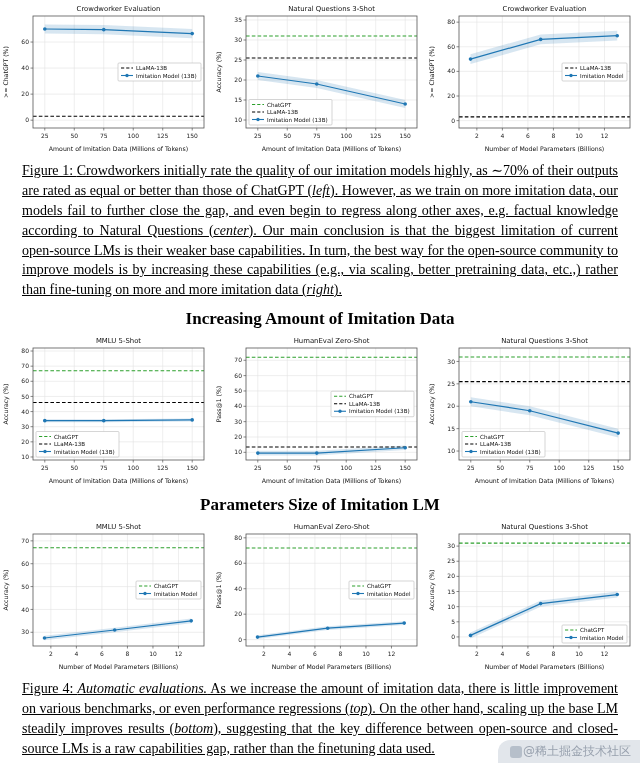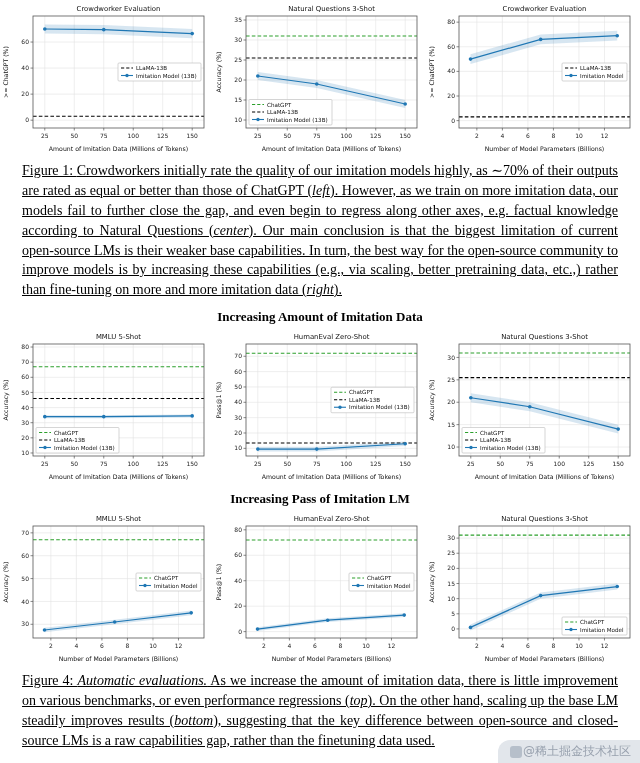--- a/index.html
+++ b/index.html
@@ -15,21 +15,21 @@
     gap: 3px; padding-top: 2px;
   }
   .chart-cell { width: 210px; height: 152px; }
   svg text { font-family: "DejaVu Sans", sans-serif; }
   .caption {
     font-size: 14px; line-height: 1.42; text-align: justify;
     margin: 7px 22px 2px 22px;
     text-decoration: underline;
   }
   .section-title {
-    font-size: 13px; font-weight: bold; text-align: center;
+    font-size: 17px; font-weight: bold; text-align: center;
     margin: 9px 0 3px 0;
   }
   .watermark {
     position: absolute; right: 0; bottom: 0;
     display: flex; align-items: center; gap: 1px;
     background: #e2e6eb; color: #98a1ae;
     font-family: "DejaVu Sans", sans-serif; font-size: 12px;
     padding: 3px 9px 3px 12px; border-top-left-radius: 12px;
   }
   .wm-icon {
@@ -378,21 +378,21 @@
           <line x1="39" y1="102.5" x2="51" y2="102.5" stroke="#2ca02c" stroke-width="1.1" stroke-dasharray="3.2,2"></line>
           <text x="54" y="104.5" font-size="5.6" fill="#111">ChatGPT</text>
           <line x1="39" y1="110" x2="51" y2="110" stroke="#000000" stroke-width="1.1" stroke-dasharray="3.2,2"></line>
           <text x="54" y="112" font-size="5.6" fill="#111">LLaMA-13B</text>
           <line x1="39" y1="117.5" x2="51" y2="117.5" stroke="#1f77b4" stroke-width="1.1"></line>
           <circle cx="45" cy="117.5" r="1.7" fill="#1f77b4"></circle>
           <text x="54" y="119.5" font-size="5.6" fill="#111">Imitation Model (13B)</text>
         </svg></div>
     </div>
 
-  <h2 class="section-title">Increasing Pass of Imitation LM</h2>
+  <h2 class="section-title">Parameters Size of Imitation LM</h2>
 
   <div class="chart-row" id="row3">
       <div class="chart-cell"><svg viewBox="0 0 210 152" width="210" height="152">
           <line x1="50.86567164179104" y1="14" x2="50.86567164179104" y2="126" stroke="#e3e3e3" stroke-width="0.6"></line>
           <line x1="76.38805970149254" y1="14" x2="76.38805970149254" y2="126" stroke="#e3e3e3" stroke-width="0.6"></line>
           <line x1="101.91044776119404" y1="14" x2="101.91044776119404" y2="126" stroke="#e3e3e3" stroke-width="0.6"></line>
           <line x1="127.43283582089553" y1="14" x2="127.43283582089553" y2="126" stroke="#e3e3e3" stroke-width="0.6"></line>
           <line x1="152.95522388059703" y1="14" x2="152.95522388059703" y2="126" stroke="#e3e3e3" stroke-width="0.6"></line>
           <line x1="178.47761194029852" y1="14" x2="178.47761194029852" y2="126" stroke="#e3e3e3" stroke-width="0.6"></line>
           <line x1="33" y1="112.28571428571429" x2="204" y2="112.28571428571429" stroke="#e3e3e3" stroke-width="0.6"></line>

